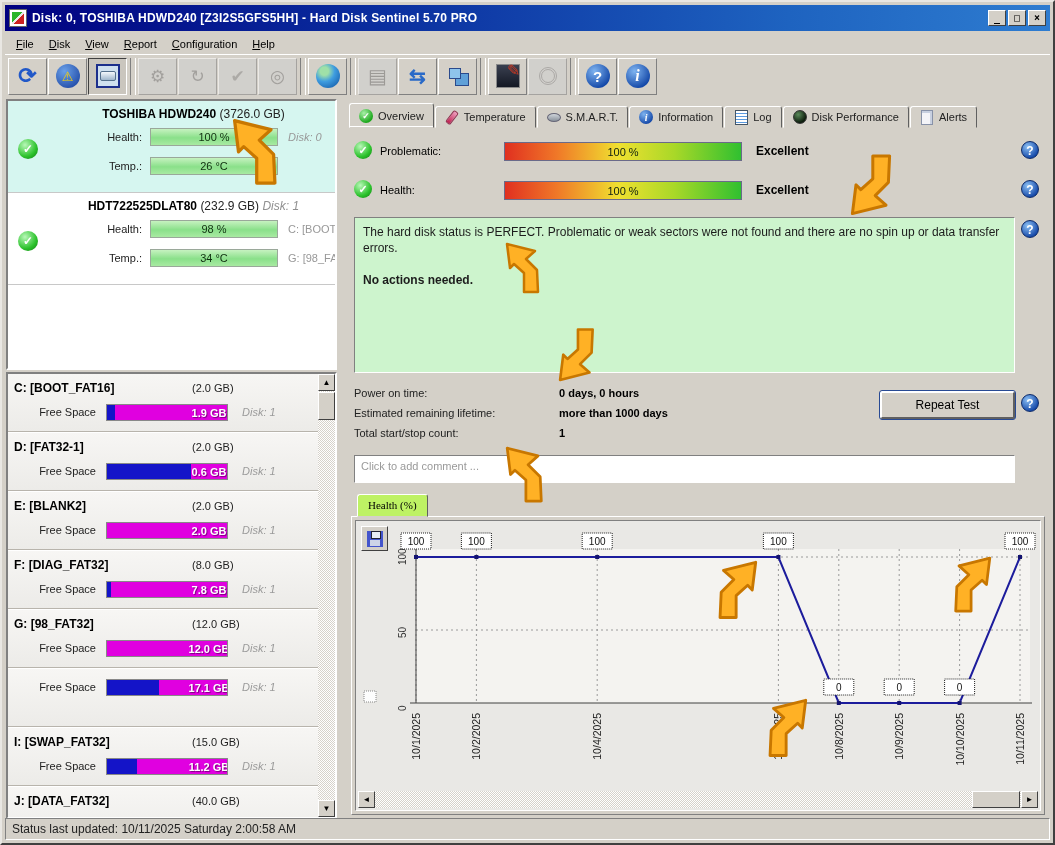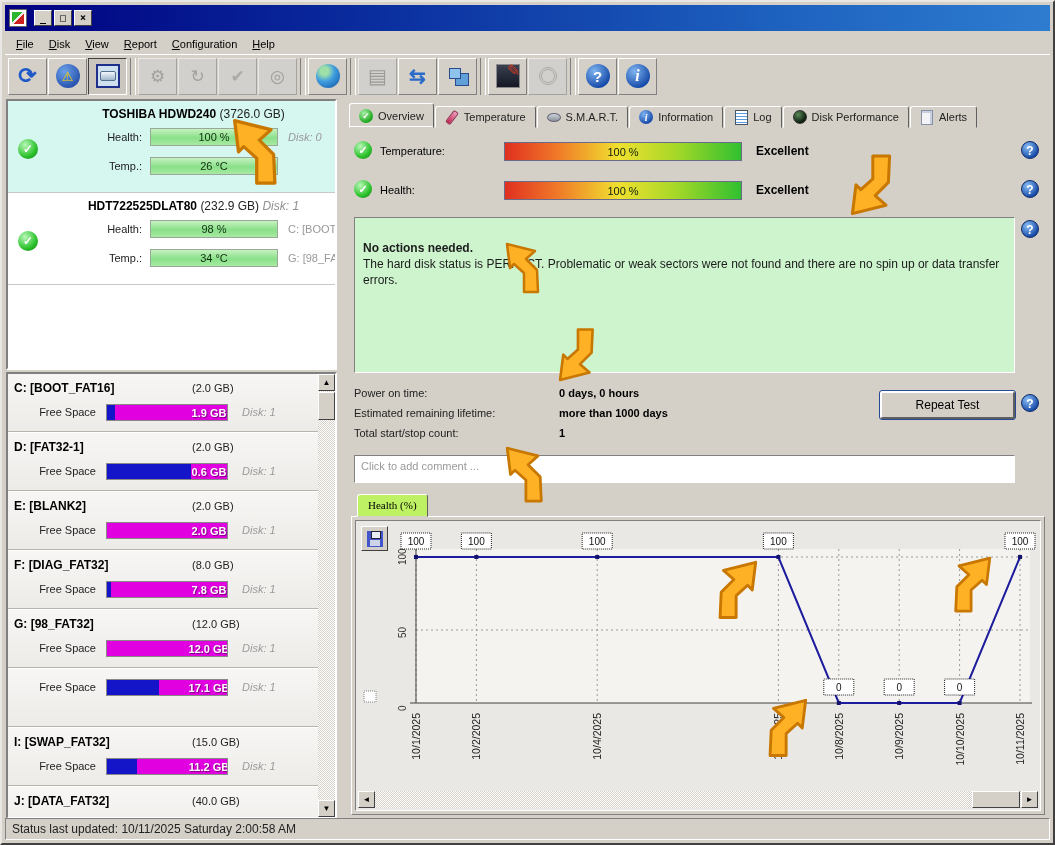--- a/index.html
+++ b/index.html
@@ -139,20 +139,21 @@
   
   #statusbar { position:absolute; left:3px; right:3px; bottom:3px; height:22px; border:1px solid; border-color:#808080 #fff #fff #808080; display:flex; align-items:center; padding-left:6px; background:#d4d0c8; font-size:12px; color:#222; }
 
   #arrows { position:absolute; left:0; top:0; width:1055px; height:845px; pointer-events:none; z-index:50; }
 </style>
 </head>
 <body>
 
 <div id="titlebar">
   <div id="app-icon"></div>
+  <div id="title-text">Disk: 0, TOSHIBA HDWD240 [Z3I2S5GFS5HH]  -  Hard Disk Sentinel 5.70 PRO</div>
   <div class="tb-btn">_</div>
   <div class="tb-btn">□</div>
   <div class="tb-btn">×</div>
 </div>
 
 <div id="menubar">
 
 <span class="menu-item">File</span>
     <span class="menu-item">Disk</span>
     <span class="menu-item">View</span>
@@ -407,36 +408,36 @@
     </div>
 
     <div class="tab">
       <span class="tic" data-ticon="alerts"></span>
       <span>Alerts</span>
     </div>
   </div>
 
 <div class="ov-row" style="top:138px">
   <span class="ok-ball">✓</span>
-  <span class="ov-label">Temperature:</span>
+  <span class="ov-label">Problematic:</span>
   <span class="ov-bar">100 %</span>
   <span class="ov-rating">Excellent</span>
 </div>
 <div class="help-ball help-abs" style="top:139px">?</div>
 <div class="ov-row" style="top:177px">
   <span class="ok-ball">✓</span>
   <span class="ov-label">Health:</span>
   <span class="ov-bar">100 %</span>
   <span class="ov-rating">Excellent</span>
 </div>
 <div class="help-ball help-abs" style="top:178px">?</div>
 
 <div id="status-box">
+  <div>The hard disk status is PERFECT. Problematic or weak sectors were not found and there are no spin up or data transfer errors.</div>
   <div id="status-action">No actions needed.</div>
-  <div>The hard disk status is PERFECT. Problematic or weak sectors were not found and there are no spin up or data transfer errors.</div>
 </div>
 <div class="help-ball help-abs" style="top:218px">?</div>
 
 <div class="info-row" style="top:385px">
   <span class="info-label">Power on time:</span>
   <span class="info-value">0 days, 0 hours</span>
 </div>
 <div class="info-row" style="top:405px">
   <span class="info-label">Estimated remaining lifetime:</span>
   <span class="info-value">more than 1000 days</span>

